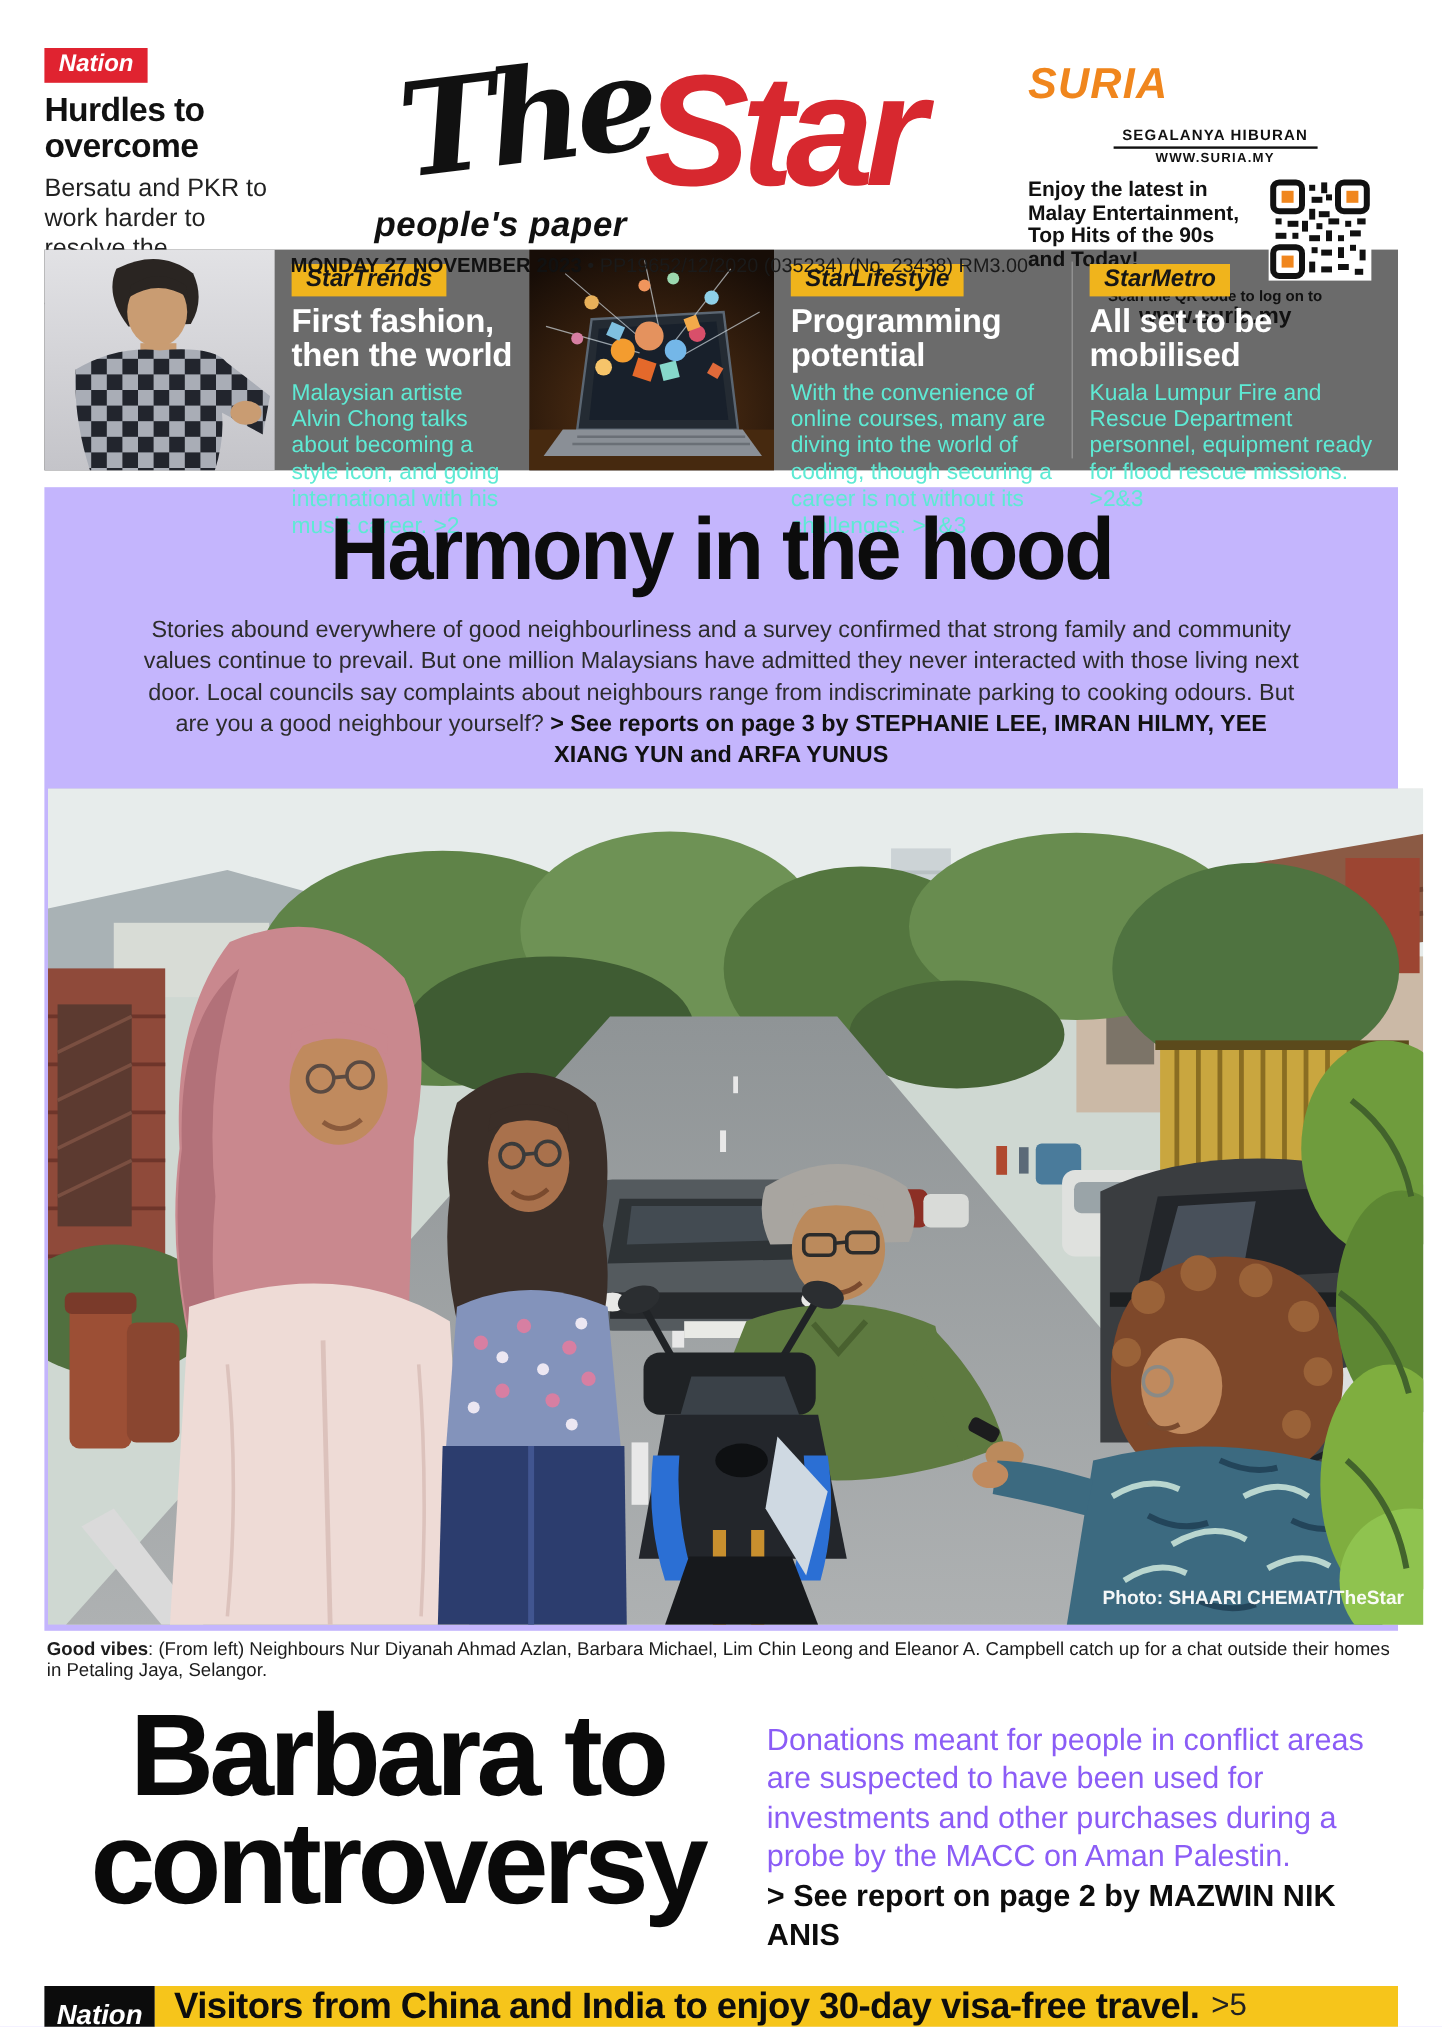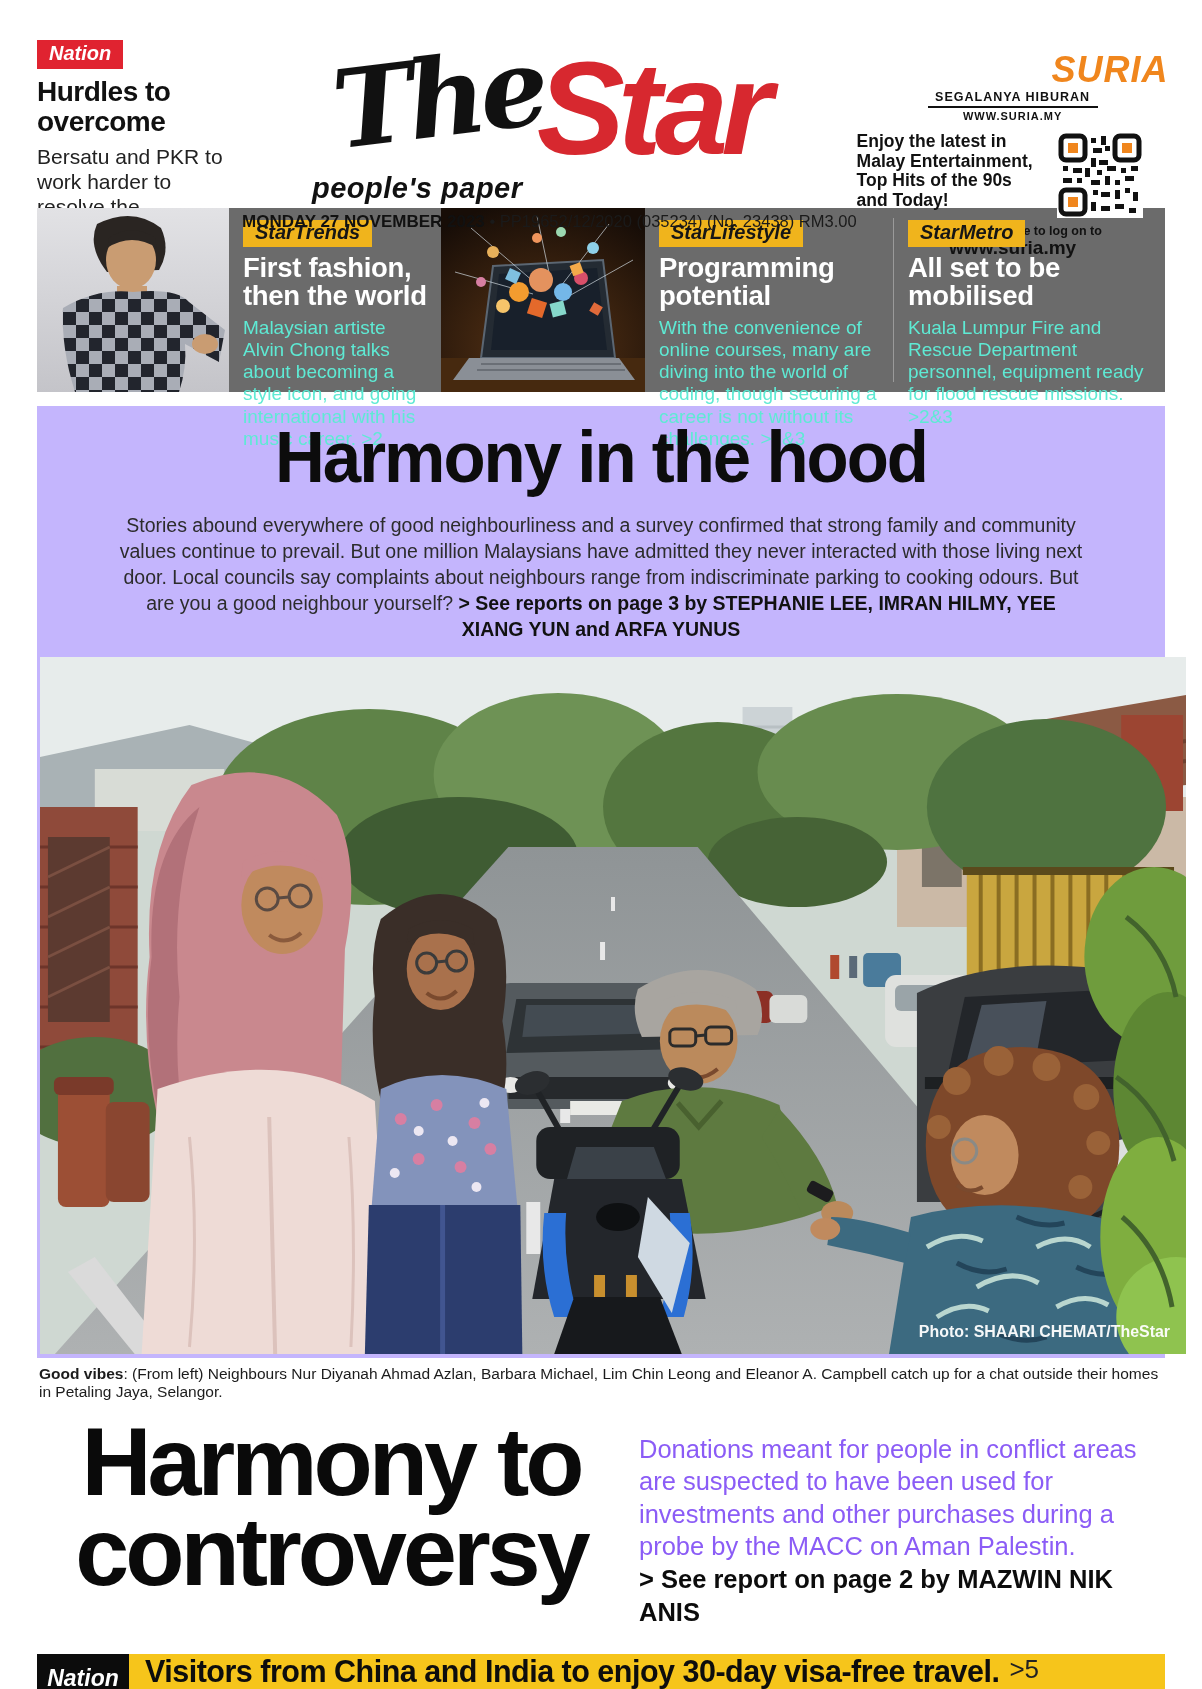--- a/index.html
+++ b/index.html
@@ -24,23 +24,23 @@
     letter-spacing:-6px; z-index:2; }
   .star-word { font-style:italic; font-weight:700; font-size:132px; line-height:.95;
     color:#d7282f; letter-spacing:-7px; margin-top:6px; }
   .tagline { position:absolute; left:70px; top:132px; font-style:italic; font-weight:600;
     font-size:29px; letter-spacing:.5px; }
   .dateline { text-align:left; font-size:16.5px; margin-top:14px; white-space:nowrap; }
   .dateline .dl-b { font-weight:700; font-size:17px; }
   .dateline .dl-r { font-weight:400; color:#1a1a1a; }
 
   .hdr-right { width:312px; flex:none; padding-top:12px; }
-  .suria-logo { text-align:right; font-weight:800; font-style:italic; font-size:36px;
+  .suria-logo { text-align:left; font-weight:800; font-style:italic; font-size:36px;
     color:#f0861d; letter-spacing:1px; line-height:1; }
-  .suria-sub { text-align:center; font-weight:700; font-size:12.5px; letter-spacing:1px; margin-top:2px;}
+  .suria-sub { text-align:center; font-weight:700; font-size:12.5px; letter-spacing:1px; margin-top:18px;}
   .suria-url-top { text-align:center; font-weight:700; font-size:11px; letter-spacing:1px;
     border-top:2px solid #111; width:170px; margin:2px auto 0; padding-top:2px; }
   .suria-mid { display:flex; margin-top:10px; align-items:flex-start; }
   .suria-pitch { font-weight:700; font-size:17.5px; line-height:1.12; width:190px; }
   .qr-box { width:86px; height:86px; margin-left:10px; flex:none; }
   .suria-scan1 { text-align:center; font-weight:700; font-size:12.5px; margin-top:6px; }
   .suria-scan2 { text-align:center; font-weight:700; font-size:19px; line-height:1; }
 
   
   .strip { display:flex; height:184px; background:#6b6b6b; }
@@ -506,21 +506,21 @@
       </svg>
     </div>
   </div>
 
   <p class="caption">
     <b>Good vibes</b><span>: (From left) Neighbours Nur Diyanah Ahmad Azlan, Barbara Michael, Lim Chin Leong and Eleanor A. Campbell catch up for a chat outside their homes in Petaling Jaya, Selangor.</span>
   </p>
 
   <div class="charity">
     <div class="charity-left">
-      <div class="l1">Harmony to</div>
+      <div class="l1">Barbara to</div>
       <div class="l2">controversy</div>
     </div>
     <div class="charity-right">
       <p>Donations meant for people in conflict areas are suspected to have been used for investments and other purchases during a probe by the MACC on Aman Palestin.</p>
       <div class="cr-bold">&gt;  See report on page 2 by MAZWIN NIK ANIS</div>
     </div>
   </div>
 
   <div class="banner">
     <div class="banner-tag">Nation</div>

